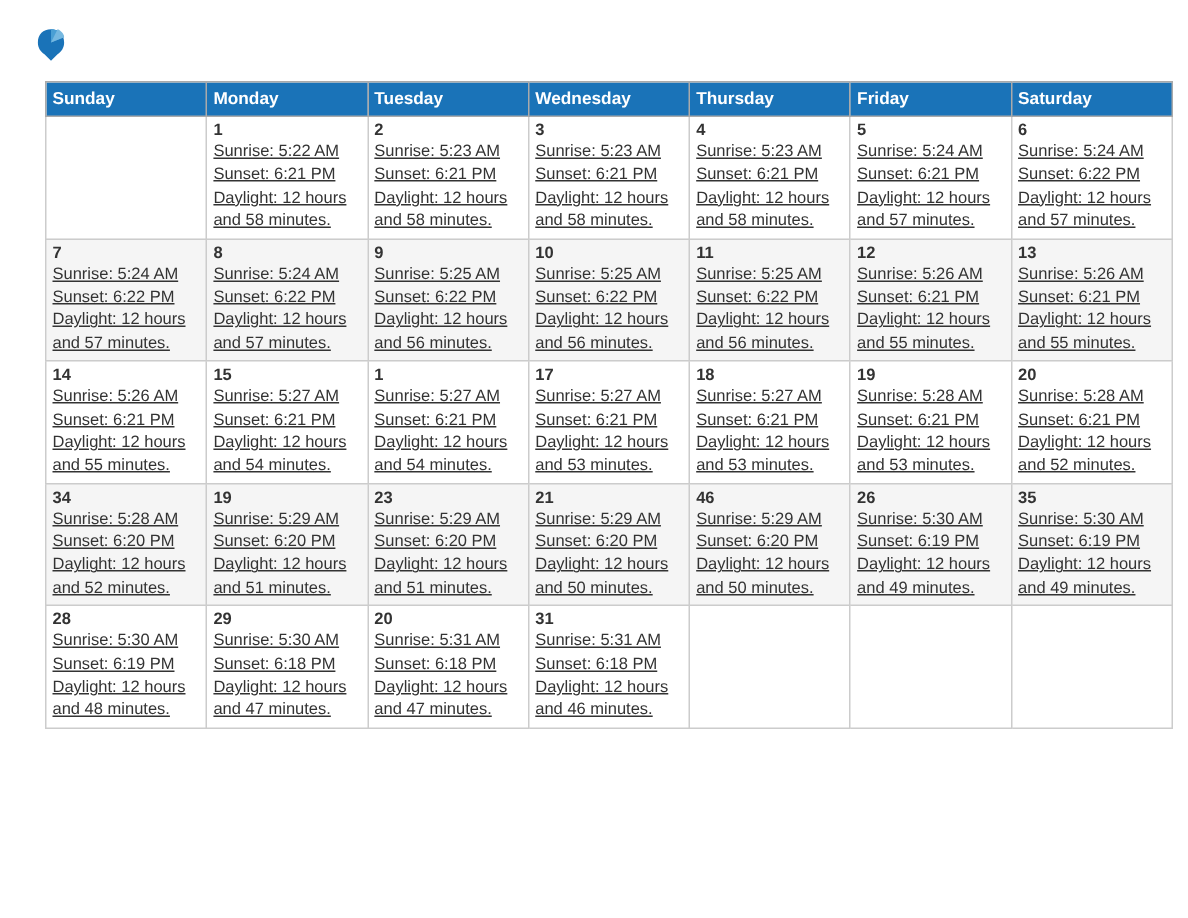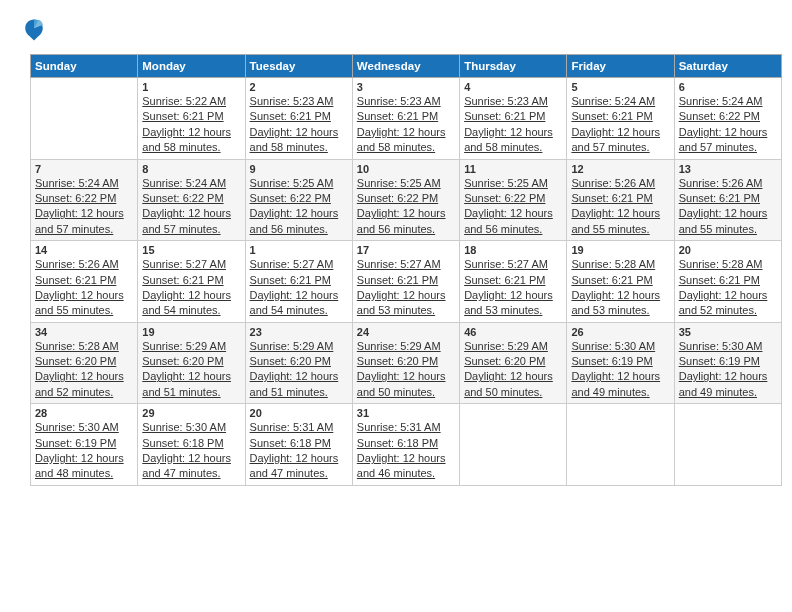--- a/index.html
+++ b/index.html
@@ -225,21 +225,21 @@
           </td>
           <td>
             <span class="day-number">19</span>
             <div class="cell-text">Sunrise: 5:29 AM<br>Sunset: 6:20 PM<br>Daylight: 12 hours and 51 minutes.</div>
           </td>
           <td>
             <span class="day-number">23</span>
             <div class="cell-text">Sunrise: 5:29 AM<br>Sunset: 6:20 PM<br>Daylight: 12 hours and 51 minutes.</div>
           </td>
           <td>
-            <span class="day-number">24</span>
+            <span class="day-number">21</span>
             <div class="cell-text">Sunrise: 5:29 AM<br>Sunset: 6:20 PM<br>Daylight: 12 hours and 50 minutes.</div>
           </td>
           <td>
             <span class="day-number">46</span>
             <div class="cell-text">Sunrise: 5:29 AM<br>Sunset: 6:20 PM<br>Daylight: 12 hours and 50 minutes.</div>
           </td>
           <td>
             <span class="day-number">26</span>
             <div class="cell-text">Sunrise: 5:30 AM<br>Sunset: 6:19 PM<br>Daylight: 12 hours and 49 minutes.</div>
           </td>

